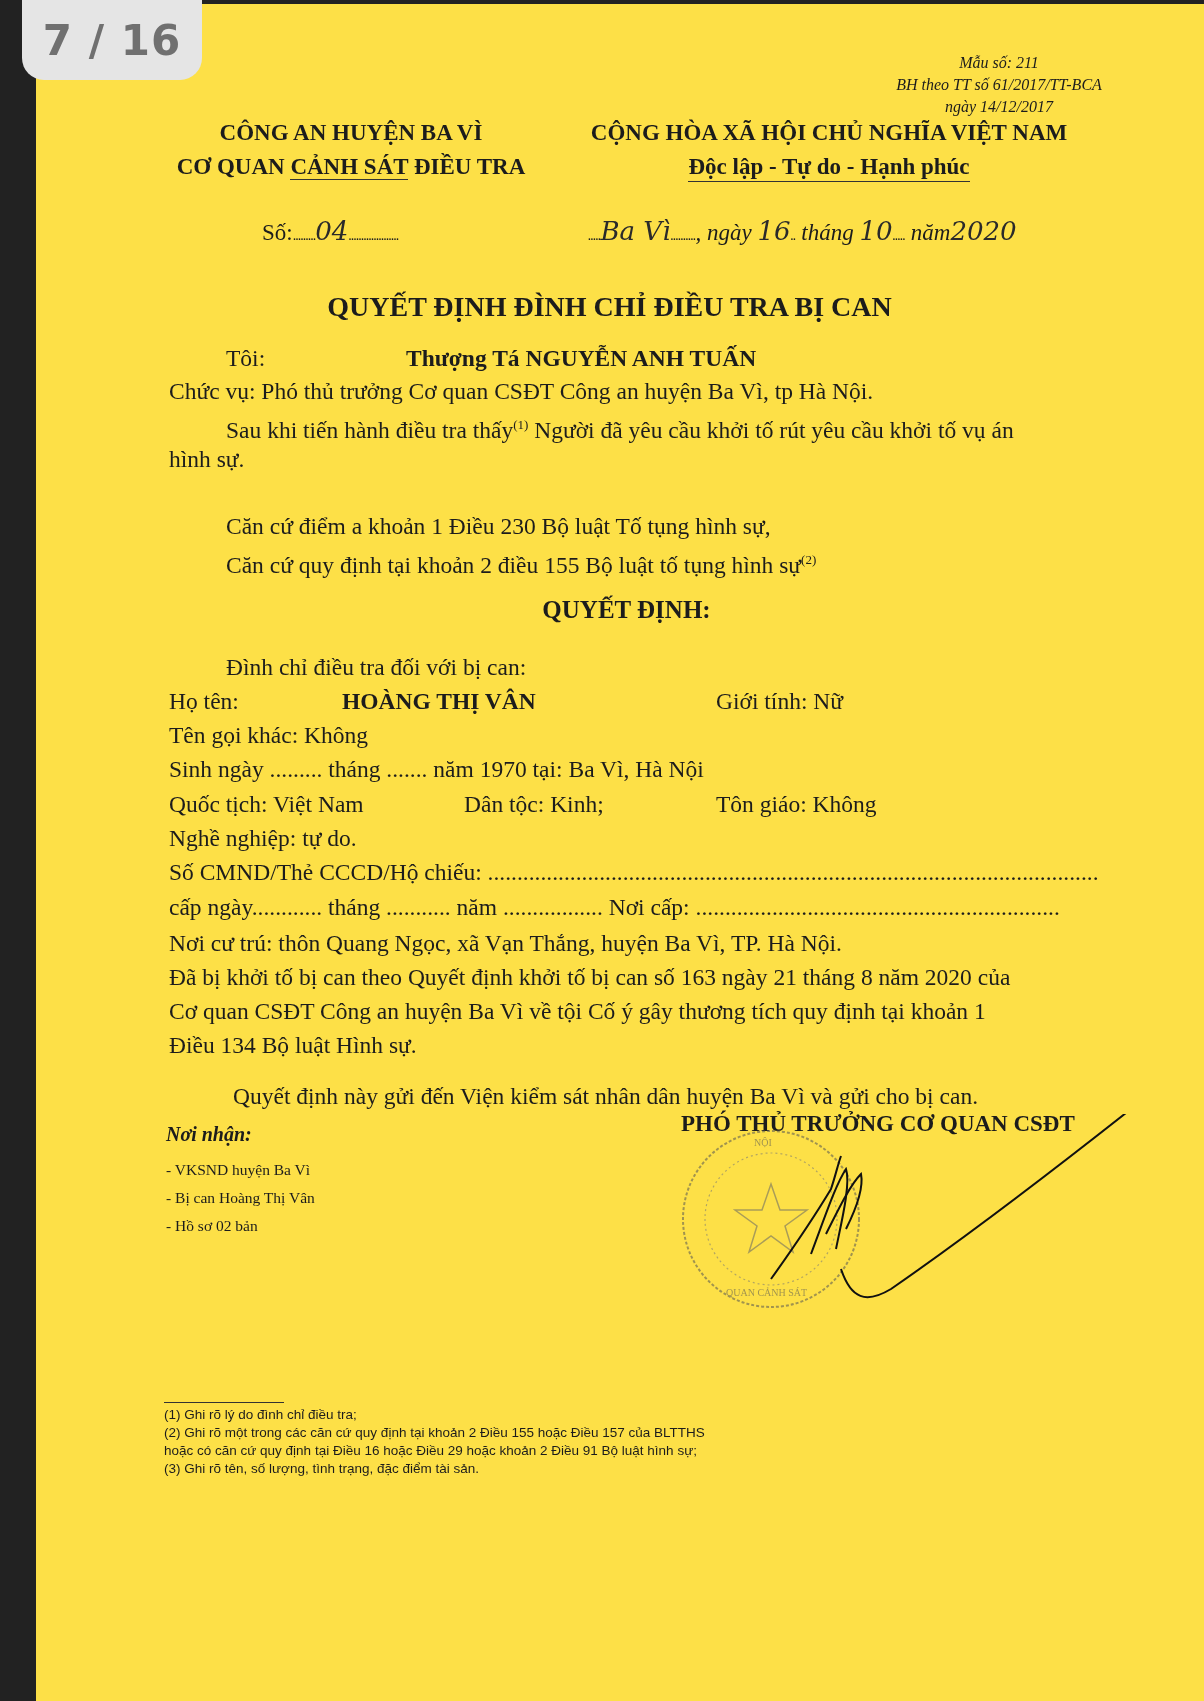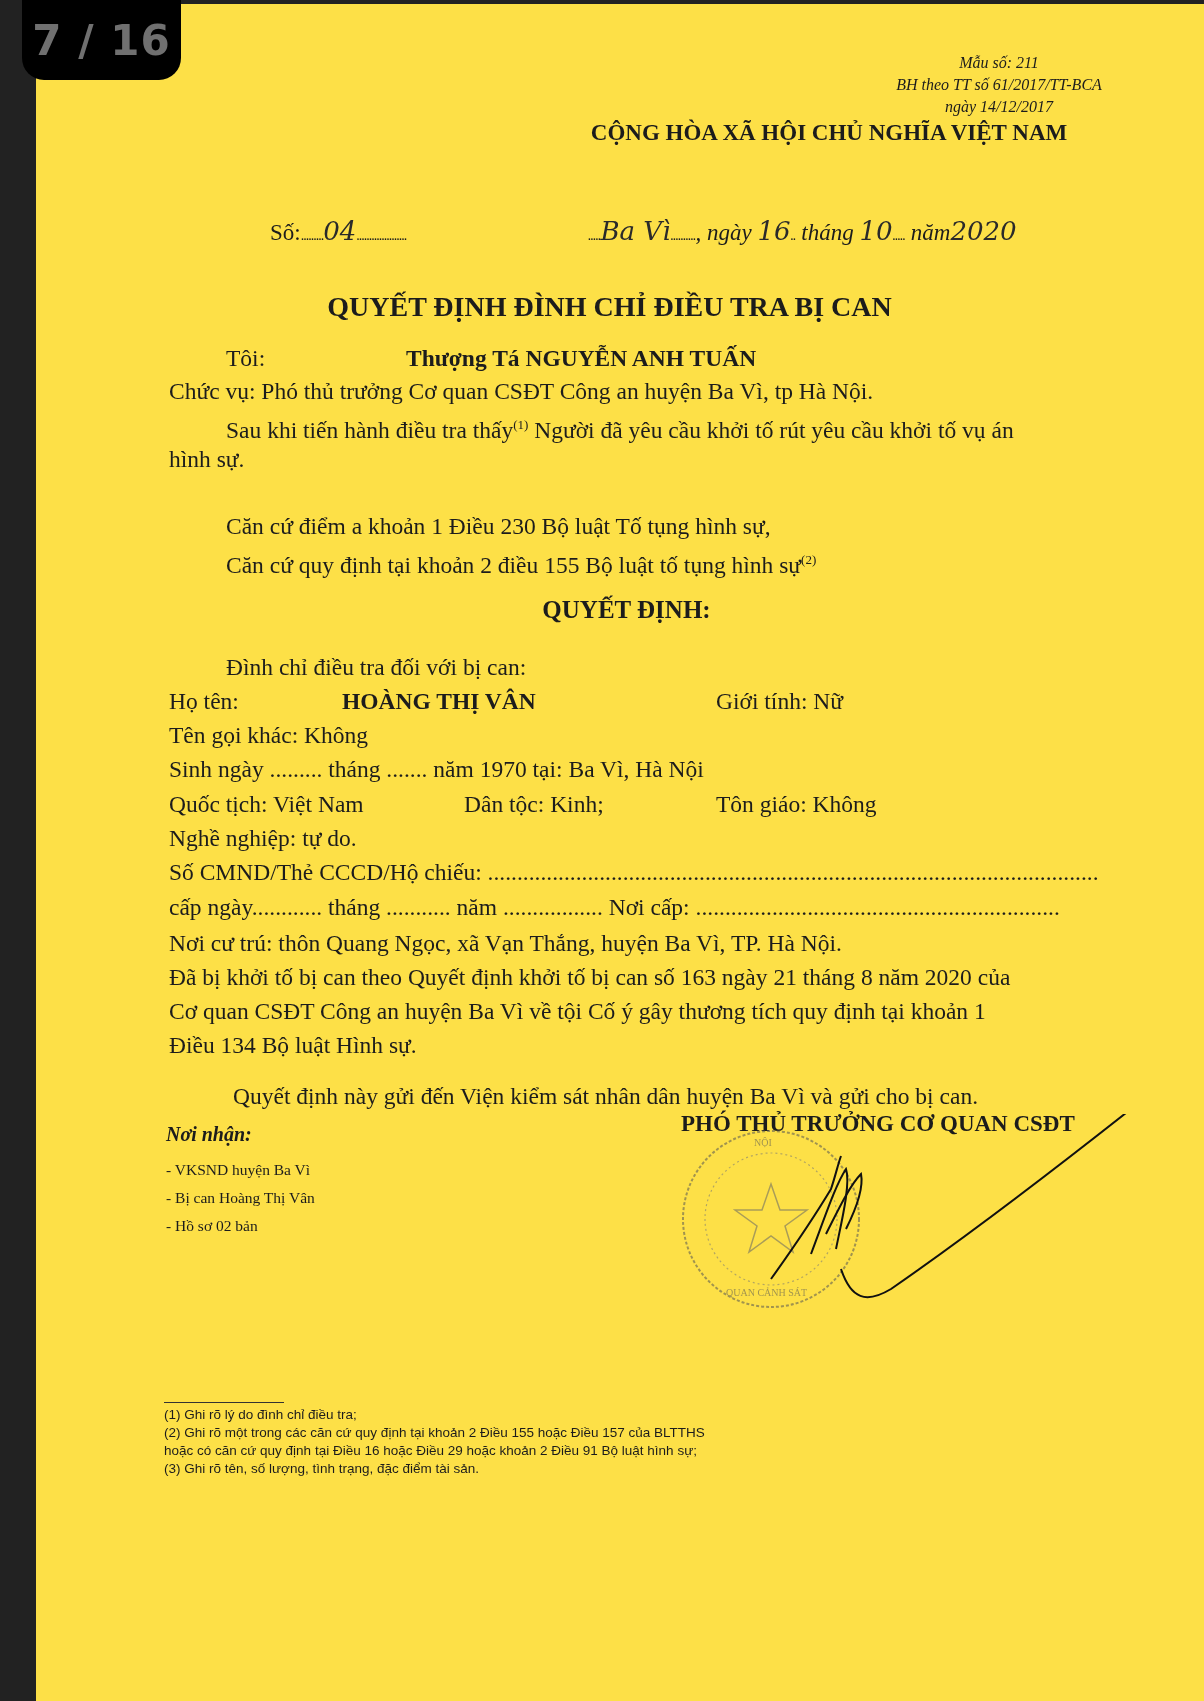--- a/index.html
+++ b/index.html
@@ -4,33 +4,33 @@
 <style>
   html, body { margin:0; padding:0; }
   body {
     width:1204px; height:1701px; background:#222222; position:relative; overflow:hidden;
     font-family:"Liberation Serif","DejaVu Serif",serif; color:#1c1c1c;
   }
   .page {
     position:absolute; left:0; top:4px; width:1181px; height:1697px; background:#fde047;margin-left:36px;
   }
   .counter {
-    position:absolute; left:22px; top:0; width:159px; height:80px;
-    background:#000000; border-radius:0 0 22px 22px;
+    position:absolute; left:22px; top:0; width:180px; height:80px;
+    background:#e5e5e5; border-radius:0 0 22px 22px;
     display:flex; align-items:center; justify-content:center;
     font-family:"DejaVu Sans","Liberation Sans",sans-serif; font-weight:bold; font-size:42px; color:#707070;
     letter-spacing:1px; z-index:5;
   }
   .abs { position:absolute; white-space:nowrap; }
   .form-no { left:838px; top:48px; width:250px; text-align:center; font-style:italic; font-size:16px; line-height:22px; }
   .org { left:120px; top:112px; width:390px; text-align:center; font-weight:bold; font-size:23px; line-height:34px; }
   .org .underline-seg { border-bottom:1.5px solid #333; }
   .nation { left:538px; top:112px; width:510px; text-align:center; font-weight:bold; font-size:23px; line-height:34px; }
   .nation .motto { border-bottom:1.5px solid #333; padding-bottom:2px; }
-  .so-line { left:234px; top:212px; font-size:23px;text-align:right; }
+  .so-line { left:226px; top:212px; font-size:23px;text-align:right; }
   .hand { font-family:"DejaVu Serif",serif; font-style:italic; font-size:26px; color:#2a2a2a; }
   .dots { letter-spacing:-1px; font-size:14px; }
   .date-line { left:552px; top:212px; font-size:23px; font-style:italic; }
   .title { left:0; top:287px; width:1147px; text-align:center; font-weight:bold; font-size:28px; }
   .body-text { font-size:23.5px; line-height:34px; }
   .bold { font-weight:bold; }
   .sup { font-size:13px; vertical-align:super; }
   .decision { left:0; top:592px; width:1181px; text-align:center; font-weight:bold; font-size:25px; }
   .recip-head { left:130px; top:1119px; font-weight:bold; font-style:italic; font-size:20px; }
   .recip { left:130px; font-size:15.5px;font-family:Liberation Serif, serif; }
@@ -46,23 +46,28 @@
 <div class="counter">7 / 16</div>
 
 <div class="page">
 
   <div class="abs form-no">
     <div>Mẫu số: 211</div>
     <div>BH theo TT số 61/2017/TT-BCA</div>
     <div>ngày 14/12/2017</div>
   </div>
 
+  <div class="abs org">
+    <div>CÔNG AN HUYỆN BA VÌ</div>
+    <div><span>CƠ QUAN </span><span class="underline-seg">CẢNH SÁT</span><span> ĐIỀU TRA</span></div>
+  </div>
 
   <div class="abs nation">
     <div>CỘNG HÒA XÃ HỘI CHỦ NGHĨA VIỆT NAM</div>
+    <div><span class="motto">Độc lập - Tự do - Hạnh phúc</span></div>
   </div>
 
   <div class="abs so-line">
     <span>Số:</span><span class="dots">.........</span><span class="hand">04</span><span class="dots">....................</span>
   </div>
 
   <div class="abs date-line">
     <span class="dots">.....</span><span class="hand">Ba Vì</span><span class="dots">..........</span><span>, ngày</span> <span class="hand">16</span><span class="dots">..</span> <span>tháng</span> <span class="hand">10</span><span class="dots">.....</span> <span>năm</span><span class="hand">2020</span>
   </div>
 

